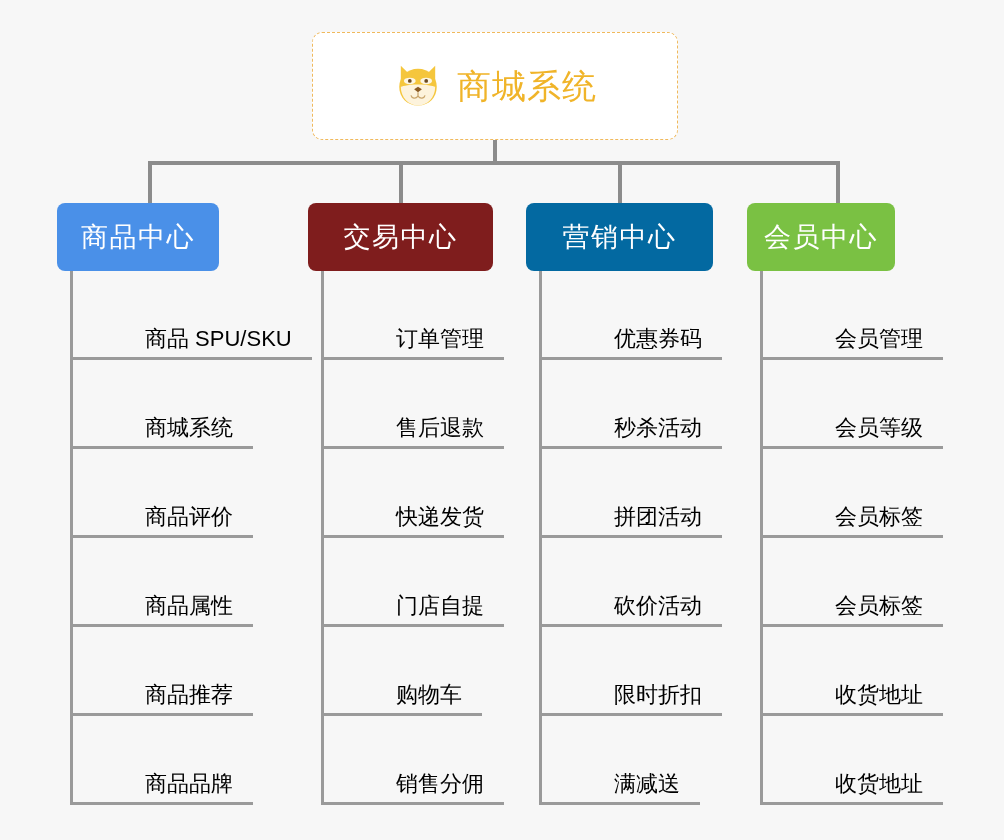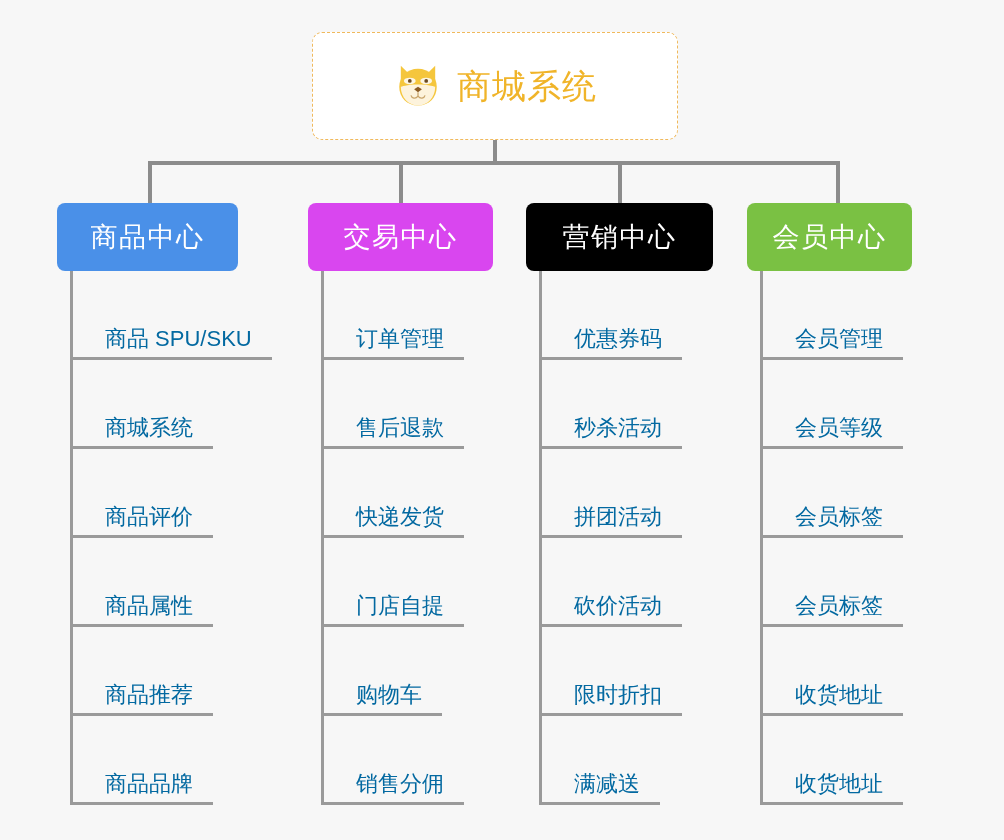--- a/index.html
+++ b/index.html
@@ -95,34 +95,35 @@
     box-sizing: border-box;
   }
   .leaf-inner {
     display: inline-block;
     border-bottom: 3px solid #9a9a9a;
     padding: 0 20px 6px 32px;
     white-space: nowrap;
   }
   .leaf-label {
     font-size: 22px;
-    color: #0369a1;
+    color: #000000;
     line-height: 1.1;
     white-space: nowrap;
+    margin-left: 40px;
   }
 
   
   .col-0 { left: 57px; }
-  .col-0 .cat-header { width: 181px; }
+  .col-0 .cat-header { width: 162px; }
   .col-1 { left: 308px; }
   .col-1 .cat-header { width: 185px; }
   .col-2 { left: 526px; }
   .col-2 .cat-header { width: 187px; }
   .col-3 { left: 747px; }
-  .col-3 .cat-header { width: 165px; }
+  .col-3 .cat-header { width: 148px; }
 </style>
 </head>
 <body>
 
 <div id="mindmap">
 
   <div class="root-node">
     <svg class="root-icon" viewBox="0 0 64 64">
       <path d="M10 6 L10 26 L22 18 Z" fill="#f5c63c"></path>
       <path d="M54 6 L54 26 L42 18 Z" fill="#f5c63c"></path>
@@ -169,21 +170,21 @@
       <div class="leaf">
         <span class="leaf-inner"><span class="leaf-label">商品推荐</span></span>
       </div>
       <div class="leaf">
         <span class="leaf-inner"><span class="leaf-label">商品品牌</span></span>
       </div>
     </div>
   </div>
 
   <div class="column col-1">
-    <div class="cat-header" style="background:#d946ef;text-align:right;">
+    <div class="cat-header" style="background:#7f1d1d;text-align:right;">
       <span class="cat-header-label">交易中心</span>
     </div>
     <div class="leaves">
       <div class="leaf">
         <span class="leaf-inner"><span class="leaf-label">订单管理</span></span>
       </div>
       <div class="leaf">
         <span class="leaf-inner"><span class="leaf-label">售后退款</span></span>
       </div>
       <div class="leaf">
@@ -195,21 +196,21 @@
       <div class="leaf">
         <span class="leaf-inner"><span class="leaf-label">购物车</span></span>
       </div>
       <div class="leaf">
         <span class="leaf-inner"><span class="leaf-label">销售分佣</span></span>
       </div>
     </div>
   </div>
 
   <div class="column col-2">
-    <div class="cat-header" style="background:#000000;">
+    <div class="cat-header" style="background:#0369a1;">
       <span class="cat-header-label">营销中心</span>
     </div>
     <div class="leaves">
       <div class="leaf">
         <span class="leaf-inner"><span class="leaf-label">优惠券码</span></span>
       </div>
       <div class="leaf">
         <span class="leaf-inner"><span class="leaf-label">秒杀活动</span></span>
       </div>
       <div class="leaf">

